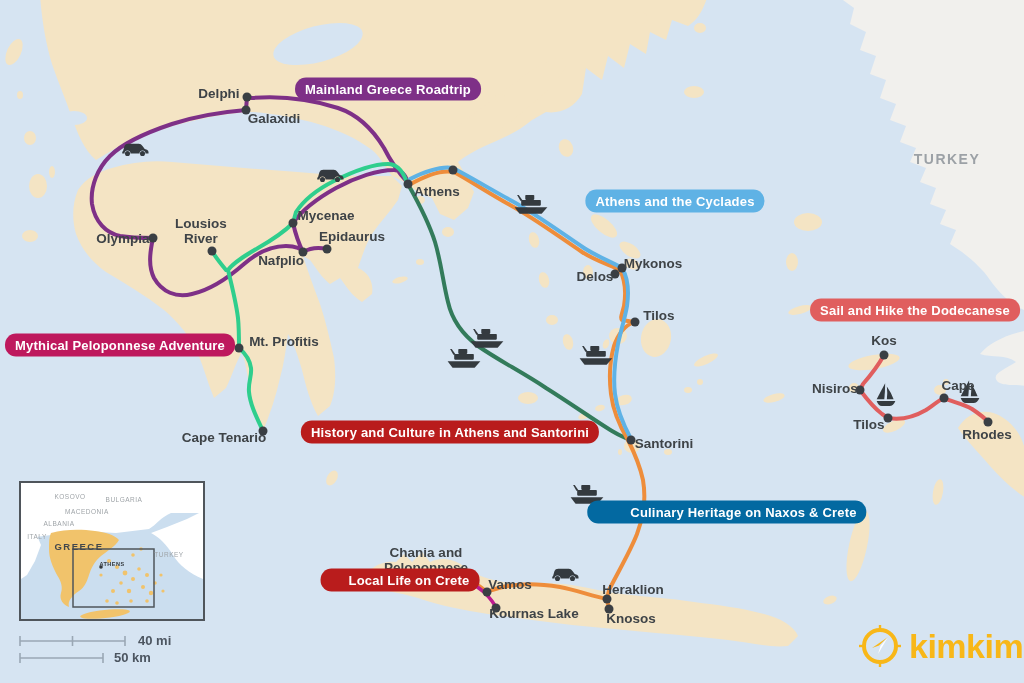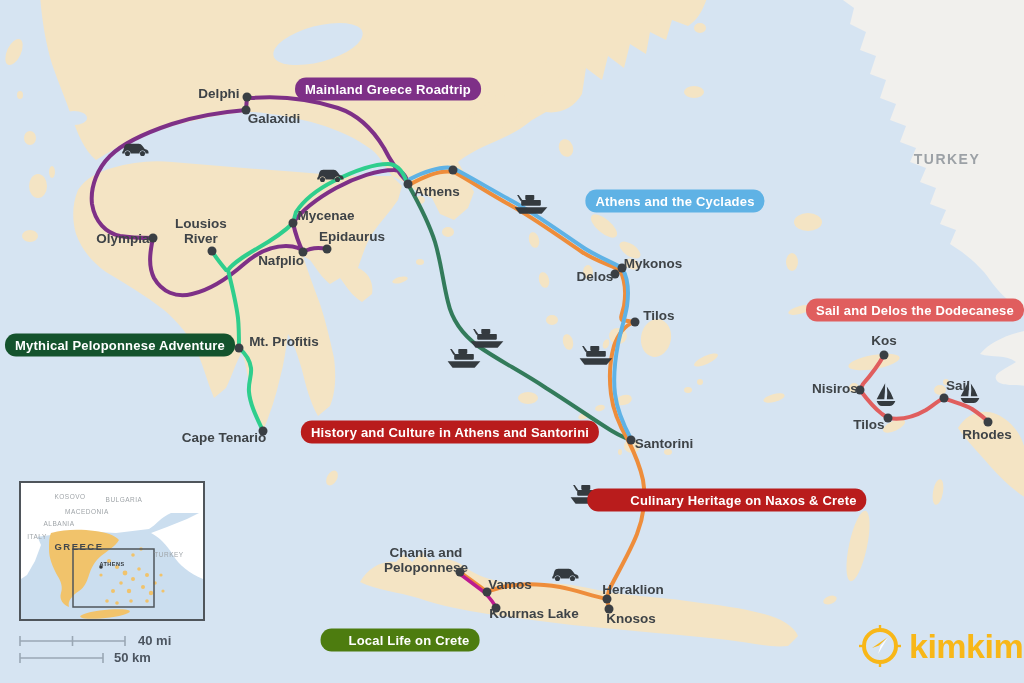--- a/index.html
+++ b/index.html
@@ -194,38 +194,38 @@
       <div class="place-label" style="left: 437px; top: 192px;">Athens</div>
       <div class="place-label" style="left: 653px; top: 264px;">Mykonos</div>
       <div class="place-label" style="left: 595px; top: 277px;">Delos</div>
       <div class="place-label" style="left: 659px; top: 316px;">Tilos</div>
       <div class="place-label" style="left: 664px; top: 444px;">Santorini</div>
       <div class="place-label" style="left: 284px; top: 342px;">Mt. Profitis</div>
       <div class="place-label" style="left: 224px; top: 438px;">Cape Tenario</div>
       <div class="place-label" style="left: 884px; top: 341px;">Kos</div>
       <div class="place-label" style="left: 835px; top: 389px;">Nisiros</div>
       <div class="place-label" style="left: 869px; top: 425px;">Tilos</div>
-      <div class="place-label" style="left: 958px; top: 386px;">Sail</div>
+      <div class="place-label" style="left: 958px; top: 386px;">Cape</div>
       <div class="place-label" style="left: 987px; top: 435px;">Rhodes</div>
       <div class="place-label" style="left: 426px; top: 560px;">Chania and
 Peloponnese</div>
       <div class="place-label" style="left: 510px; top: 585px;">Vamos</div>
       <div class="place-label" style="left: 534px; top: 614px;">Kournas Lake</div>
       <div class="place-label" style="left: 633px; top: 590px;">Heraklion</div>
       <div class="place-label" style="left: 631px; top: 619px;">Knosos</div>
       <div class="region-label" style="left: 947px; top: 159px;">TURKEY</div>
     </div>
   <div class="overlay" id="badges-layer">
       <div class="badge" style="left: 388px; top: 89px; background: rgb(126, 48, 135);">Mainland Greece Roadtrip</div>
       <div class="badge" style="left: 675px; top: 201px; background: rgb(95, 178, 229);">Athens and the Cyclades</div>
-      <div class="badge" style="left: 120px; top: 345px; background: #14532d;">Mythical Peloponnese Adventure</div>
+      <div class="badge" style="left: 120px; top: 345px; background: #be185d;">Mythical Peloponnese Adventure</div>
       <div class="badge" style="left: 450px; top: 432px; background: #b91c1c;">History and Culture in Athens and Santorini</div>
-      <div class="badge" style="left: 915px; top: 310px; background: rgb(224, 94, 94);">Sail and Delos the Dodecanese</div>
-      <div class="badge" style="left: 727px; top: 500px; background: #b91c1c; padding-left: 43px;">Culinary Heritage on Naxos &amp; Crete</div>
-      <div class="badge" style="left: 400px; top: 640px; background: #4d7c0f; padding-left: 28px;">Local Life on Crete</div>
+      <div class="badge" style="left: 915px; top: 310px; background: rgb(224, 94, 94);">Sail and Hike the Dodecanese</div>
+      <div class="badge" style="left: 727px; top: 512px; background: #0369a1; padding-left: 43px;">Culinary Heritage on Naxos &amp; Crete</div>
+      <div class="badge" style="left: 400px; top: 580px; background: #b91c1c; padding-left: 28px;">Local Life on Crete</div>
     </div>
 
   <div class="inset">
     <svg width="182" height="136" viewBox="0 0 182 136">
       <path fill="#FFFFFF" d="M0,0 H182 V30 H150 C140,34 135,42 128,46 L95,50 L60,48 L30,52 L0,56 Z"></path>
       <path fill="#FFFFFF" d="M182,28 V96 C168,90 158,82 152,72 C146,62 138,54 130,50 L146,44 L166,36 Z"></path>
       <path fill="#FFFFFF" d="M0,40 L14,48 L20,62 L14,78 L6,92 L0,96 Z"></path>
       <path fill="var(--inset_land,#F1C36B)" d="M30,50 C44,46 60,46 74,48 C84,49 94,52 98,57 C94,64 86,68 80,73 C74,78 70,85 68,92 C66,98 64,104 58,108 C52,112 46,118 48,124 C42,122 38,116 40,110 C42,104 40,98 36,92 C32,84 28,76 28,66 C28,60 28,54 30,50 Z"></path>
       <ellipse fill="var(--inset_land,#F1C36B)" cx="84" cy="131" rx="25" ry="4" transform="rotate(-6 84 131)"></ellipse>
       <g fill="var(--inset_land,#F1C36B)">

